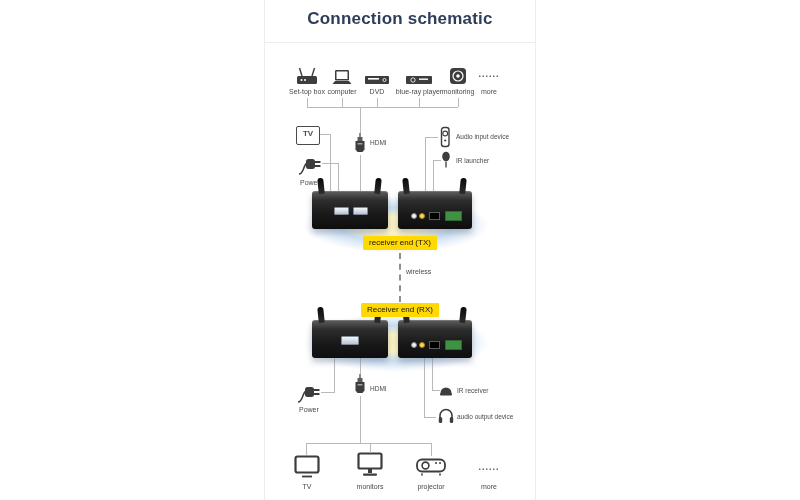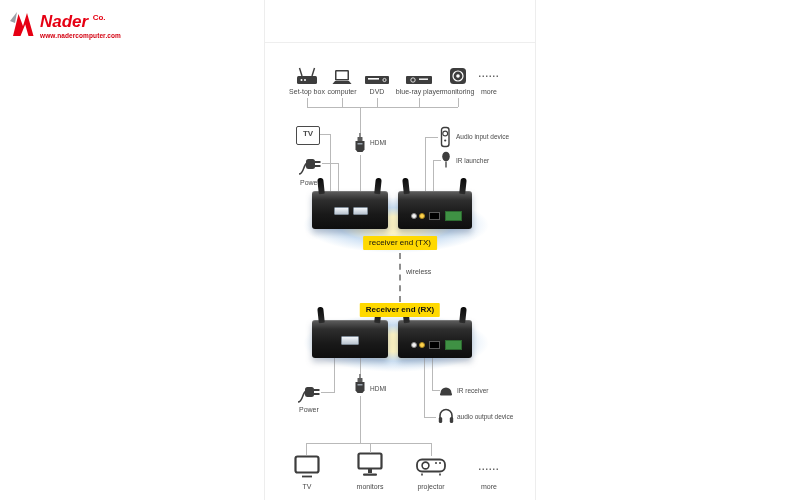--- a/index.html
+++ b/index.html
@@ -30,36 +30,26 @@
          font-size:8px;font-weight:600;color:#4a4a4a;text-align:center;line-height:14px;background:#fff;z-index:2}
   .brand{font-size:17px;font-weight:700;font-style:italic;color:#e60013;line-height:1}
   .brand-sm{font-size:8px;font-weight:700;color:#e60013;vertical-align:top}
   .brand-url{font-size:6.5px;font-weight:700;color:#d40010;margin-top:1px;letter-spacing:.1px}
 </style>
 </head>
 <body>
 
 <div class="page">
 
-  <div class="abs" style="left:10px;top:8px;width:150px;height:36px;">
-    <svg class="abs" width="26" height="28" viewBox="0 0 26 28" style="left:0;top:2px;">
-      <path d="M0 11 L7 2 L5 13 Z" fill="#9aa0a6"></path>
-      <path d="M3 26 L8.5 4 L13 16 L17 3 L23.5 26 L18.5 26 L15.2 14.5 L10.5 26 Z" fill="#e60013"></path>
-    </svg>
-    <div class="abs" style="left:30px;top:5px;">
-      <span class="brand">Nader</span>
-      <span class="brand-sm">Co.</span>
-      <div class="brand-url">www.nadercomputer.com</div>
-    </div>
-  </div>
 
   <div class="frame" style="left:264px;"></div>
   <div class="frame" style="left:535px;"></div>
   <div class="hl" style="left:265px;top:42px;width:270px;background:#eeeeee"></div>
 
+  <div class="title">Connection schematic</div>
 
   <svg class="abs" width="24" height="20" viewBox="0 0 24 20" style="left:295px;top:66px;">
     <path d="M7 10 L4.5 2" stroke="#3d3d3d" stroke-width="1.4" fill="none"></path>
     <path d="M17 10 L19.5 2" stroke="#3d3d3d" stroke-width="1.4" fill="none"></path>
     <rect x="2" y="10" width="20" height="8" rx="1.5" fill="#3d3d3d"></rect>
     <circle cx="6.5" cy="14" r="1" fill="#fff"></circle>
       <circle cx="10" cy="14" r="1" fill="#fff"></circle>
   </svg>
   <div class="lbl lblc" style="left:307px;top:88px;">Set-top box</div>
   <div class="vl" style="left:307px;top:98px;height:9px;"></div>
@@ -155,21 +145,21 @@
     <div class="abs" style="left:13px;top:21px;width:4px;height:4px;border-radius:50%;background:#f2f2f2;border:1px solid #888;"></div>
     <div class="abs" style="left:21px;top:21px;width:4px;height:4px;border-radius:50%;background:#ffd34d;border:1px solid #a8861f;"></div>
     <div class="abs" style="left:31px;top:20px;width:9px;height:6px;background:#000;border:1px solid #5c5c5c;"></div>
     <div class="abs" style="left:47px;top:19px;width:15px;height:8px;background:#3f9144;border:1px solid #2c6b30;"></div>
   </div>
   <div class="tag" style="left:400px;top:236px;">receiver end (TX)</div>
 
   <div class="dash-v" style="left:399px;top:253px;height:49px;"></div>
   <div class="lbl" style="left:406px;top:268px;">wireless</div>
 
-  <div class="tag" style="left:400px;top:303px;font-weight:bold;">Receiver end (RX)</div>
+  <div class="tag" style="left:400px;top:303px;">Receiver end (RX)</div>
   <div class="glow" style="left:303px;top:314px;width:186px;height:58px;"></div>
   <div class="dev" style="left:312px;top:320px;width:76px;height:37px;">
     <div class="ant" style="left:6px;transform:rotate(-6deg);"></div>
     <div class="ant" style="left:63px;transform:rotate(6deg);"></div>
     <div class="hdmi-port" style="left:29px;top:15px;width:16px;height:7px;"></div>
   </div>
   <div class="dev" style="left:398px;top:320px;width:74px;height:37px;">
     <div class="ant" style="left:5px;transform:rotate(-6deg);"></div>
     <div class="ant" style="left:62px;transform:rotate(6deg);"></div>
     <div class="abs" style="left:13px;top:21px;width:4px;height:4px;border-radius:50%;background:#f2f2f2;border:1px solid #888;"></div>

